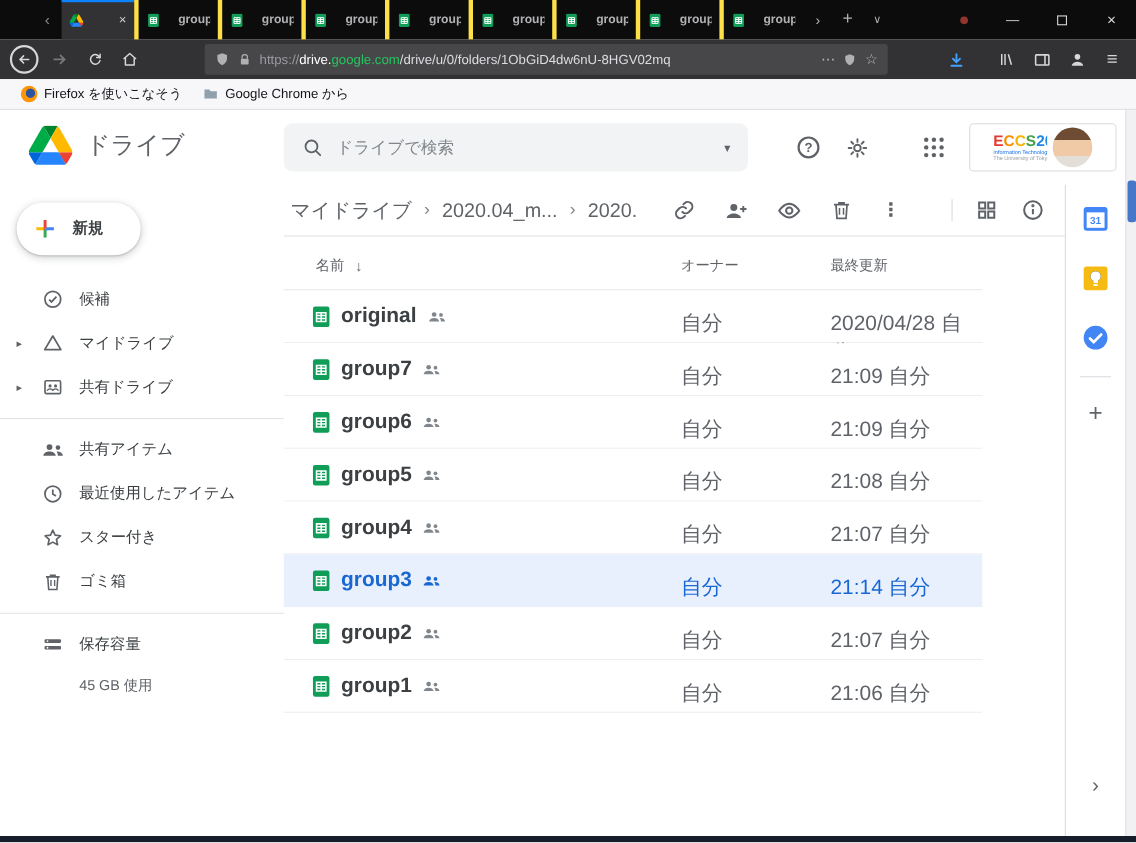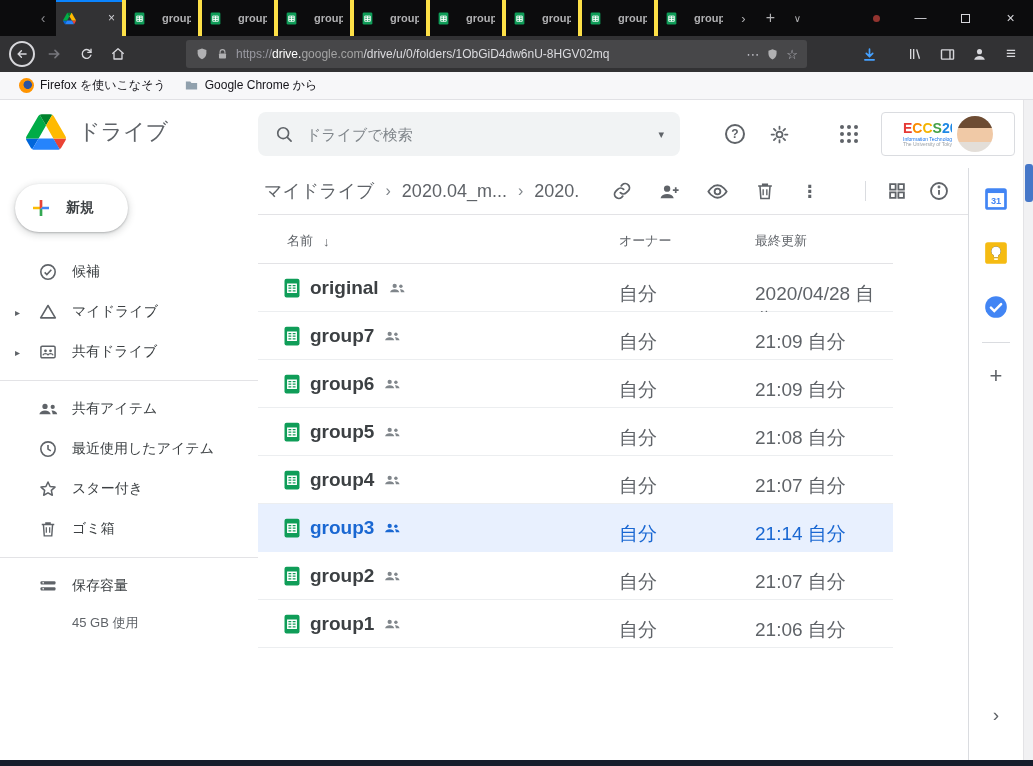--- a/index.html
+++ b/index.html
@@ -24,21 +24,21 @@
   .win-max-glyph{width:9px;height:9px;border:1px solid #d7d7db;display:block;}
 
   
   .navbar{position:absolute;top:36px;left:0;right:0;height:36px;background:#323234;display:flex;align-items:center;padding:0 6px;}
   .nav-icon{width:32px;height:32px;display:flex;align-items:center;justify-content:center;color:#d7d7db;flex:none;}
   .back-circle{width:26px;height:26px;border:2px solid #d7d7db;border-radius:50%;display:flex;align-items:center;justify-content:center;}
   .urlbar{height:28px;flex:1;min-width:0;margin-left:52px;margin-right:4px;background:#474749;border-radius:3px;display:flex;align-items:center;padding:0 9px;gap:7px;font-size:12px;}
   .url-text{flex:1;min-width:0;white-space:nowrap;overflow:hidden;}
   .url-proto{color:#9a9aa2;}
   .url-sub{color:#ffffff;}
-  .url-domain{color:#a3a3a3;border-bottom:1px solid #d8d8dc;}
+  .url-domain{color:#22c55e;border-bottom:1px solid #d8d8dc;}
   .url-path{color:#dcdce0;}
   .url-trail{color:#b9b9c0;font-size:13px;}
   .dlbtn{margin:0 14px 0 42px;}
   .menu-glyph{font-size:17px;}
 
   
   .bmbar{position:absolute;top:72px;left:0;right:0;height:28px;background:#f7f7f9;border-bottom:1px solid #e1e1e5;display:flex;align-items:center;padding:0 10px;font-size:12px;color:#15141a;}
   .bm-item{display:flex;align-items:center;gap:6px;padding:0 9px;height:22px;}
   .fx-icon{width:15px;height:15px;border-radius:50%;background:radial-gradient(circle at 58% 45%,#2c53a0 0 32%,#ff9500 38% 68%,#e8453c 100%);}
 

